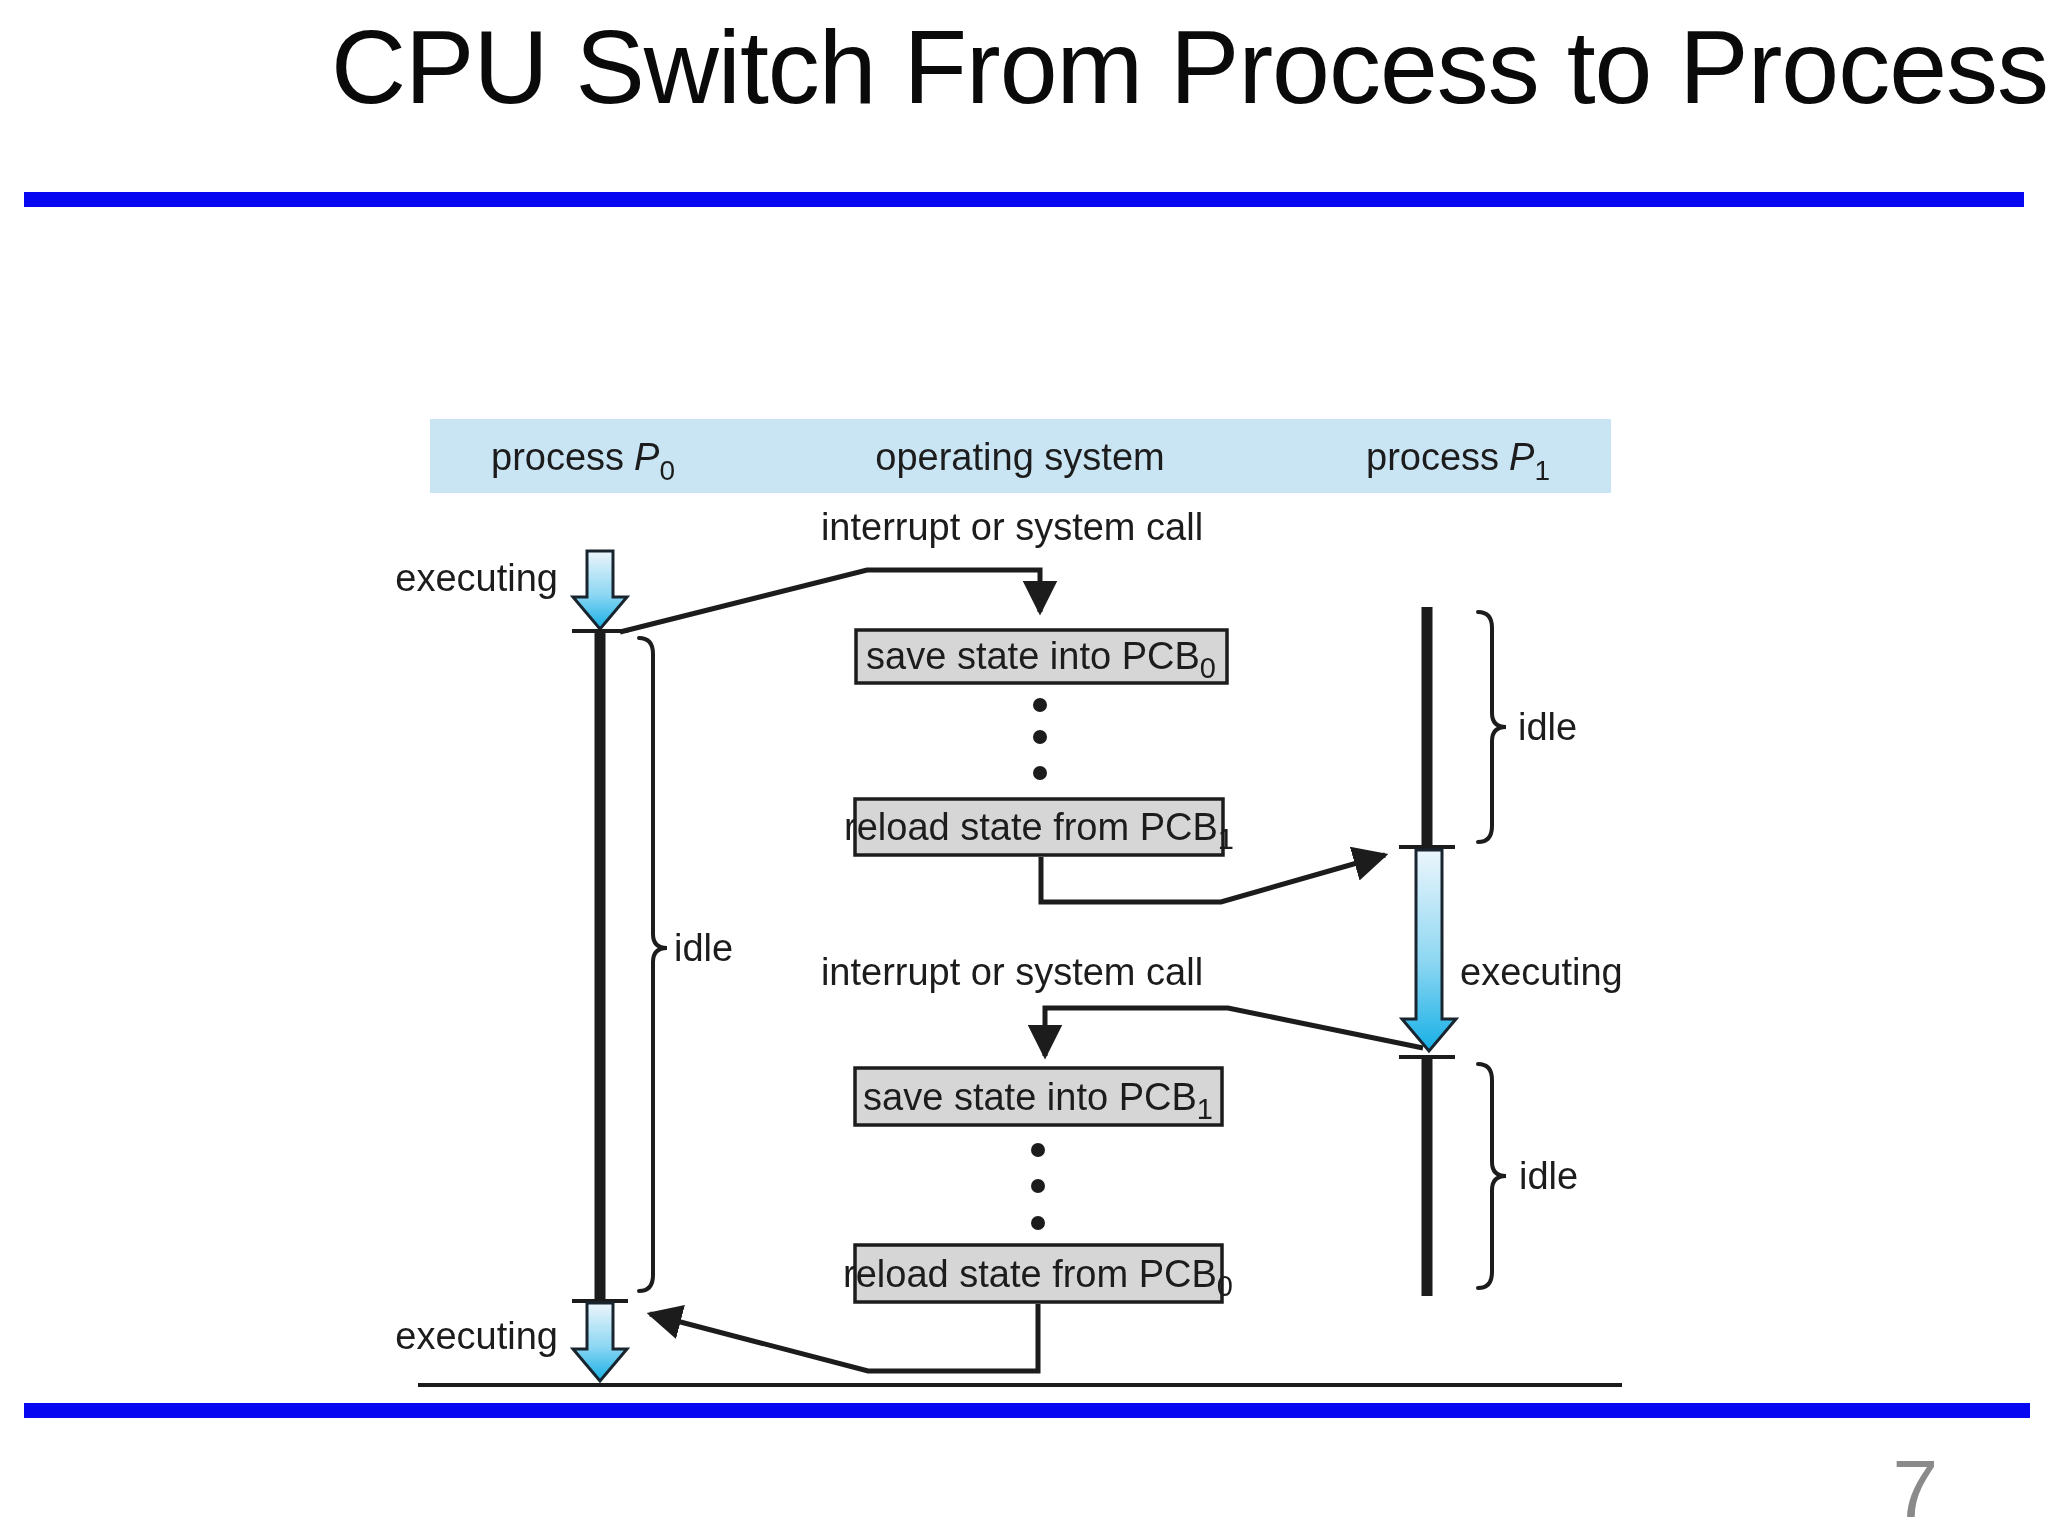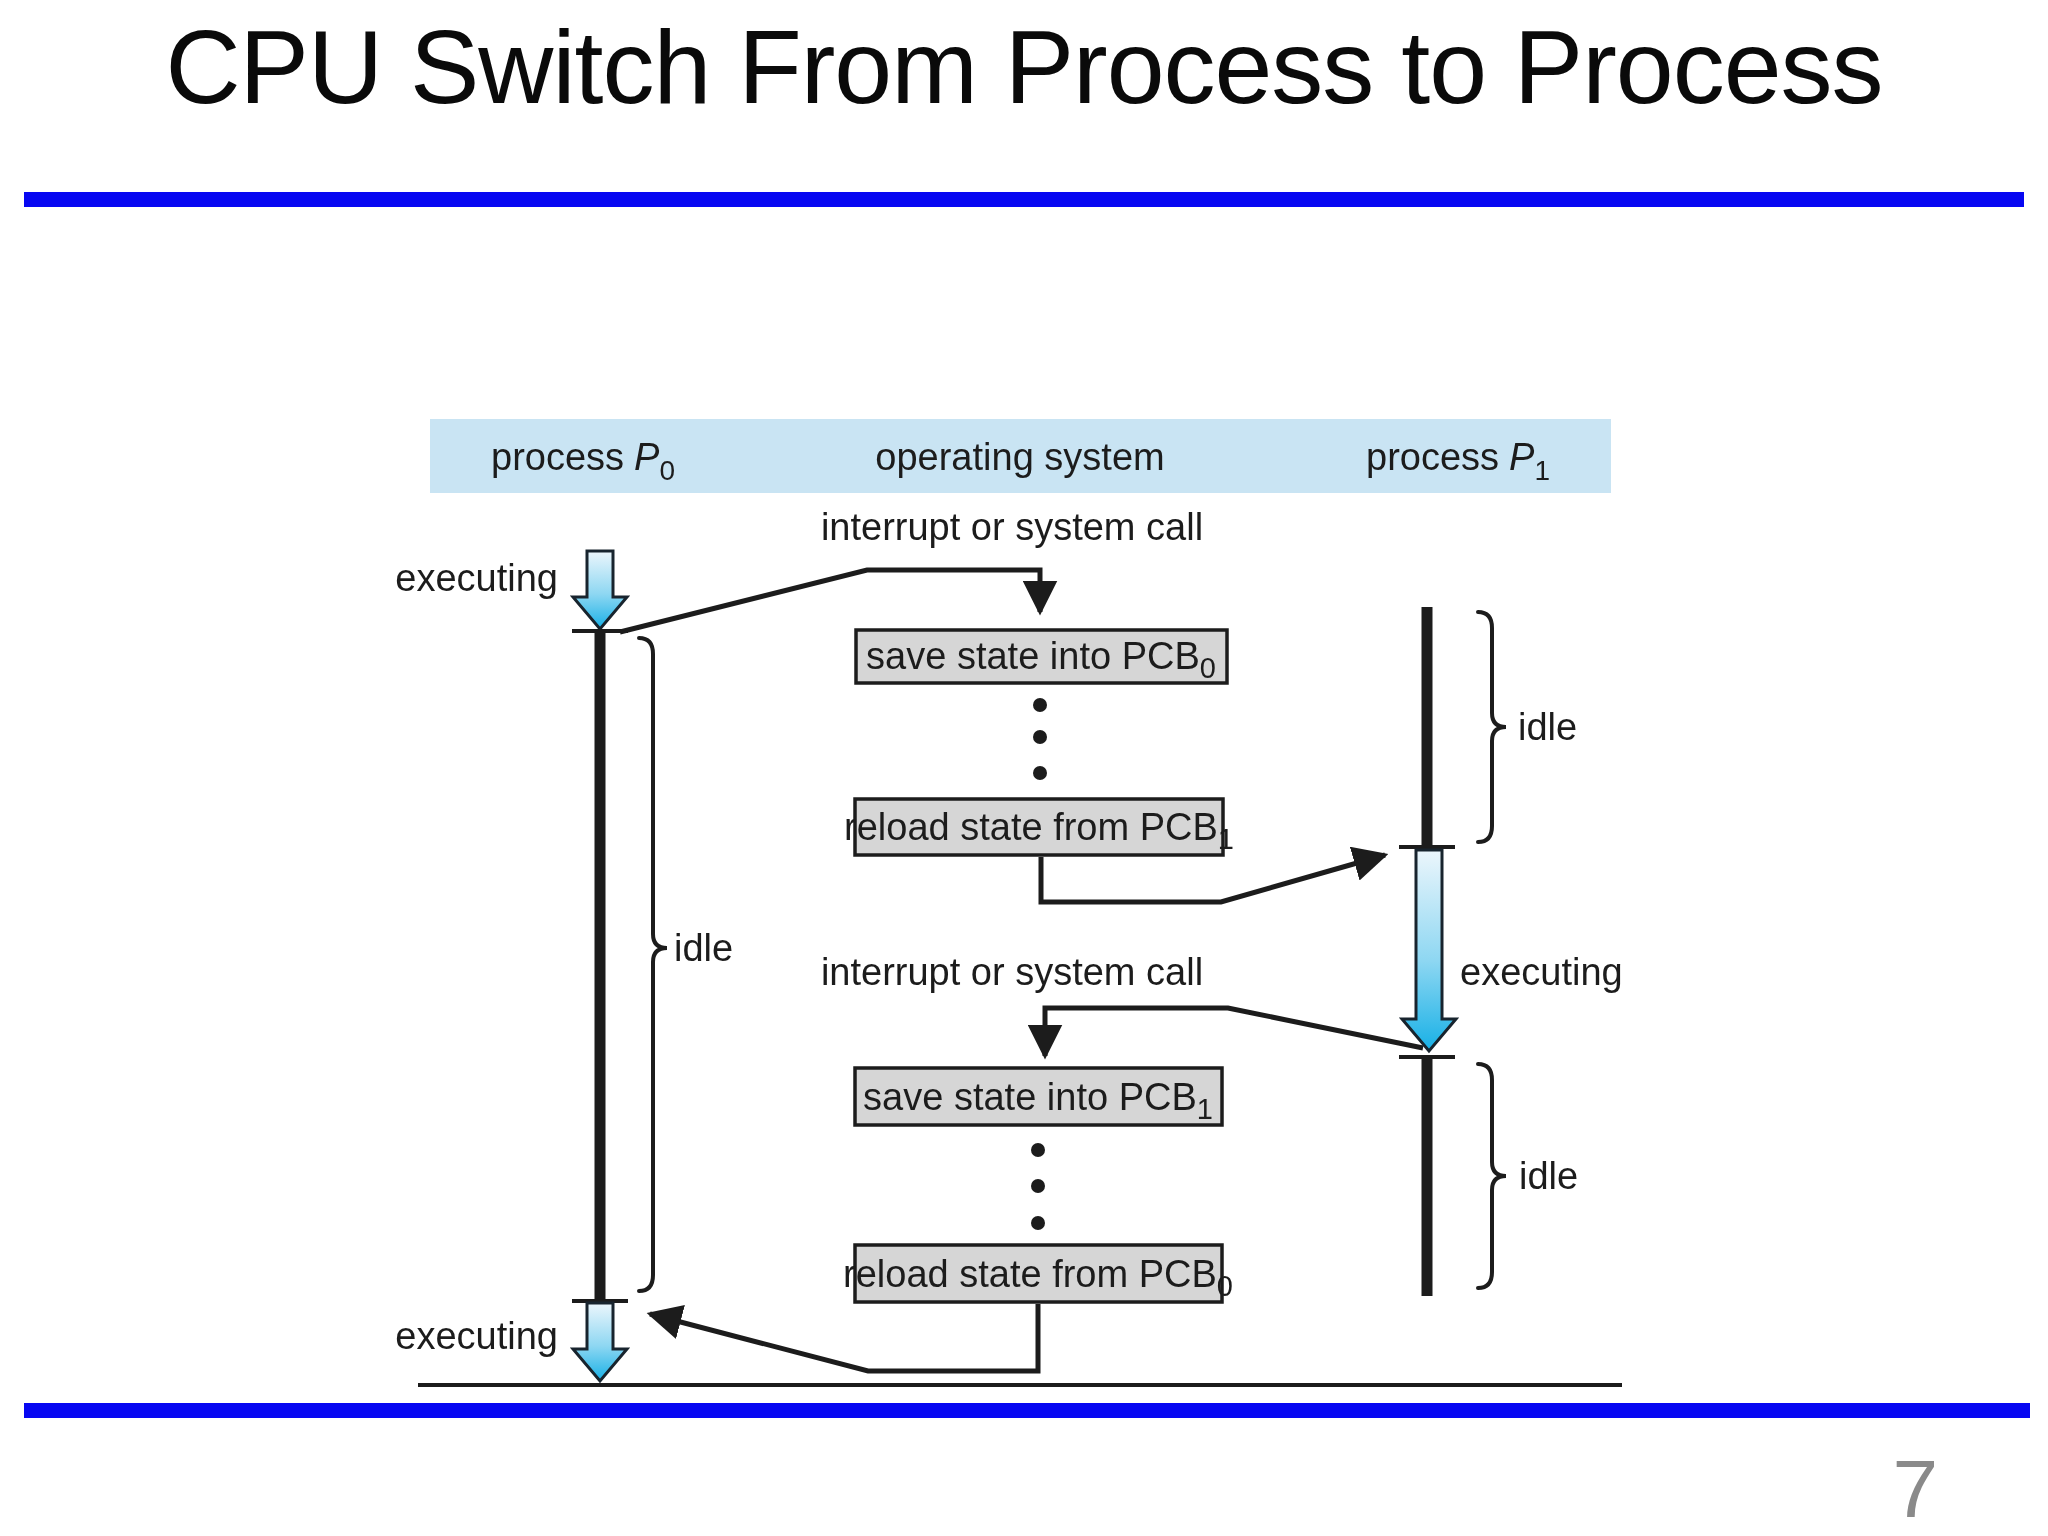--- a/index.html
+++ b/index.html
@@ -1,18 +1,18 @@
 <!DOCTYPE html>
 <html><head>
 <meta charset="utf-8">
 <style>
   html,body{margin:0;padding:0;background:#ffffff;}
   .slide{position:relative;width:2048px;height:1536px;background:#ffffff;overflow:hidden;
          font-family:"Liberation Sans",sans-serif;}
-  .title{position:absolute;top:8px;left:0;width:100%;text-align:center;
+  .title{position:absolute;top:8px;left:0;width:100%;text-align:right;
          font-size:104px;font-weight:400;letter-spacing:-1px;color:#0a0a0a;
          font-family:"Liberation Sans",sans-serif;white-space:nowrap;}
   .rule{position:absolute;left:24px;background:#0707f2;height:15px;}
   .rule.top{top:192px;width:2000px;}
   .rule.bottom{top:1403px;width:2006px;}
   .page-number{position:absolute;top:1442px;right:110px;font-size:82px;color:#8a8a8a;
                font-family:"Liberation Sans",sans-serif;}
   svg{position:absolute;left:0;top:0;}
   text{font-family:"Liberation Sans",sans-serif;fill:#1c1c1c;}
   .lbl{font-size:38px;}

